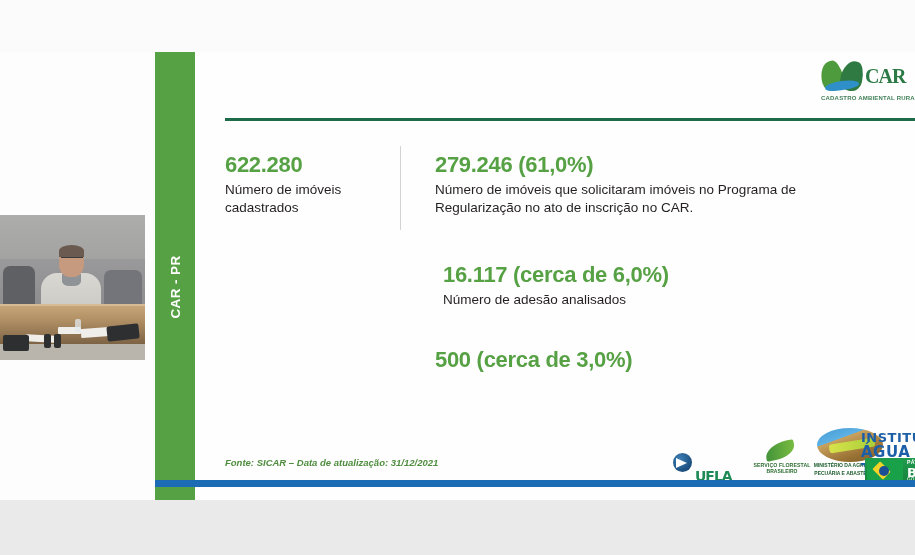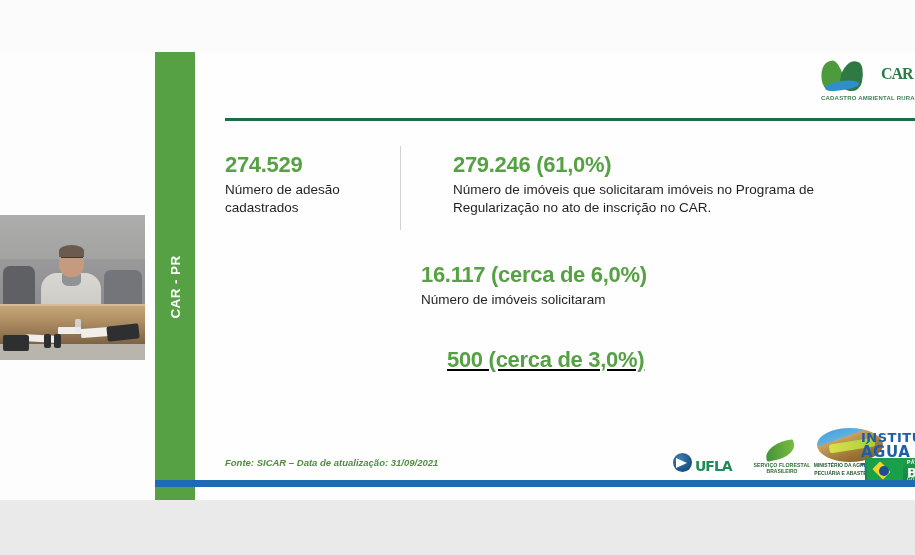--- a/index.html
+++ b/index.html
@@ -181,22 +181,22 @@
     border-radius: 60% 40% 50% 50% / 70% 70% 40% 40%;
   }
   .car-leaf-l { left: 4px;  background: #4e9b3d; transform: rotate(-14deg); }
   .car-leaf-r { left: 24px; background: #2f7a43; transform: rotate(12deg); }
   .car-water {
     position: absolute; left: 8px; top: 24px; width: 34px; height: 9px;
     background: #2f8fc9; border-radius: 50% 50% 40% 40%;
     transform: rotate(-8deg);
   }
   .car-word {
-    position: absolute; left: 64px; top: 8px;
-    font-size: 16px; font-weight: bold; color: #2c7a45;
+    position: absolute; left: 48px; top: 8px;
+    font-size: 20px; font-weight: bold; color: #2c7a45;
     font-family: "Liberation Serif", serif; letter-spacing: -1px;
   }
   .car-sub {
     position: absolute; left: 4px; top: 38px;
     font-size: 6px; color: #3f7f55; letter-spacing: .2px;
     white-space: nowrap; font-weight: bold;
   }
 
   
   .col-divider {
@@ -216,23 +216,23 @@
     white-space: nowrap;
   }
   .stat-desc {
     color: #231f20;
     font-size: 13.5px;
     line-height: 1.35;
     margin-top: 3px;
   }
 
   #col-left  { position: absolute; left: 70px;  top: 100px; width: 165px; }
-  #block-1   { position: absolute; left: 298px; top: 100px; width: 430px; }
-  #block-2   { position: absolute; left: 266px; top: 210px; width: 430px; }
-  #block-3   { position: absolute; left: 292px; top: 295px; width: 430px; text-decoration: underline; }
+  #block-1   { position: absolute; left: 280px; top: 100px; width: 430px; }
+  #block-2   { position: absolute; left: 288px; top: 210px; width: 430px; }
+  #block-3   { position: absolute; left: 280px; top: 295px; width: 430px; }
 
   #block-1 .stat-num, #block-2 .stat-num, #block-3 .stat-num { font-size: 22px; }
 
   .source-note {
     position: absolute;
     left: 70px;
     top: 405px;
     font-size: 9.5px;
     font-style: italic;
     font-weight: bold;
@@ -256,21 +256,21 @@
     border-radius: 50%;
     background: radial-gradient(circle at 35% 32%, #3c7fb5 0%, #1b4f80 70%, #143c63 100%);
   }
   .ufla-arrow {
     position: absolute; left: 3px; top: 5px; width: 0; height: 0;
     border-left: 11px solid #ffffff;
     border-top: 5px solid transparent;
     border-bottom: 5px solid transparent;
   }
   .ufla-word {
-    position: absolute; left: 22px; top: 6px;
+    position: absolute; left: 22px; top: 16px;
     font-size: 14px; font-weight: bold; color: #1e8a56;
     font-family: "DejaVu Sans", sans-serif; letter-spacing: -1px;
   }
 
   .logo-sfb { position: absolute; left: 96px; top: 18px; width: 62px; height: 34px; }
   .sfb-leaf {
     position: absolute; left: 14px; top: 0px; width: 30px; height: 17px;
     background: linear-gradient(100deg,#3f8f3a,#7cbf3f);
     border-radius: 80% 10% 70% 10%;
     transform: rotate(-12deg);
@@ -388,39 +388,39 @@
         <div class="car-leaf-l"></div>
         <div class="car-leaf-r"></div>
         <div class="car-water"></div>
         <div class="car-word">CAR</div>
         <div class="car-sub">CADASTRO AMBIENTAL RURAL</div>
       </div>
 
       <div class="col-divider"></div>
 
       <div id="col-left">
-        <div class="stat-num">274.529</div>
-        <div class="stat-desc">Número de adesão cadastrados</div>
+        <div class="stat-num">622.280</div>
+        <div class="stat-desc">Número de imóveis cadastrados</div>
       </div>
 
       <div id="block-1">
         <div class="stat-num">279.246 (61,0%)</div>
         <div class="stat-desc">Número de imóveis que solicitaram imóveis no Programa de Regularização no ato de inscrição no CAR.</div>
       </div>
 
       <div id="block-2">
         <div class="stat-num">16.117 (cerca de 6,0%)</div>
-        <div class="stat-desc">Número de imóveis solicitaram</div>
+        <div class="stat-desc">Número de adesão analisados</div>
       </div>
 
       <div id="block-3">
         <div class="stat-num">500 (cerca de 3,0%)</div>
       </div>
 
-      <div class="source-note">Fonte: SICAR  –  Data de atualização: 31/09/2021</div>
+      <div class="source-note">Fonte: SICAR  –  Data de atualização: 31/12/2021</div>
 
       <div id="footer-logos">
 
         <div class="logo-ufla">
           <div class="ufla-globe">
             <div class="ufla-arrow"></div>
           </div>
           <div class="ufla-word">UFLA</div>
         </div>
 

